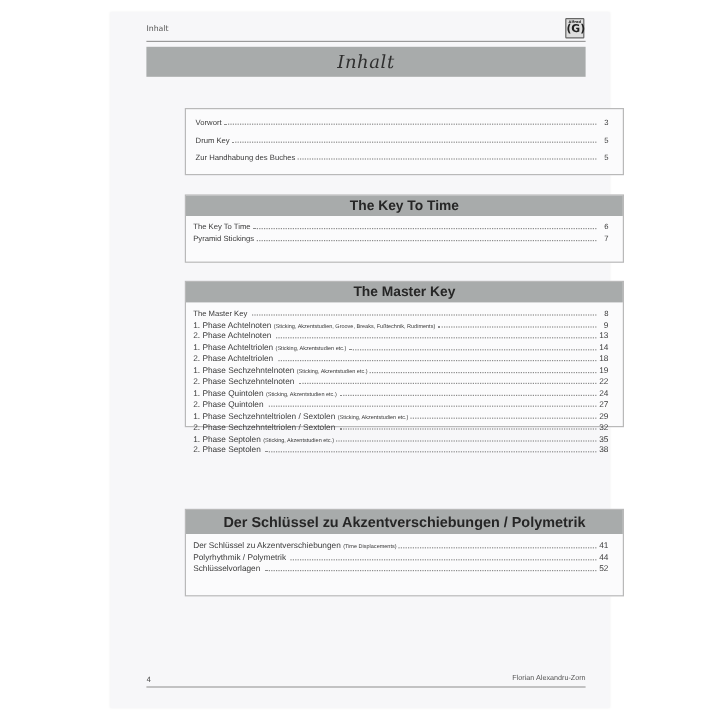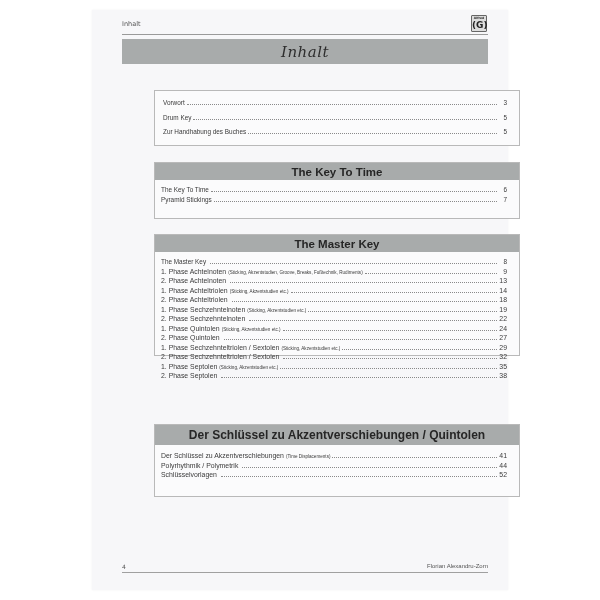--- a/index.html
+++ b/index.html
@@ -203,21 +203,21 @@
     <div class="entry large">
       <span class="label">2. Phase Septolen</span>
       <span class="note"></span>
       <span class="dots"></span>
       <span class="page-num">38</span>
     </div>
   </div>
 </div>
 
 <div class="toc-box" style="top:424px; height:73px;">
-  <div class="box-header" style="height:20px; font-size:12px;">Der Schlüssel zu Akzentverschiebungen / Quintolen</div>
+  <div class="box-header" style="height:20px; font-size:12px;">Der Schlüssel zu Akzentverschiebungen / Polymetrik</div>
   <div class="entries" style="padding-top:7px;">
     <div class="entry large">
       <span class="label">Der Schlüssel zu Akzentverschiebungen</span>
       <span class="note">(Time Displacements)</span>
       <span class="dots"></span>
       <span class="page-num">41</span>
     </div>
     <div class="entry large">
       <span class="label">Polyrhythmik / Polymetrik</span>
       <span class="note"></span>

